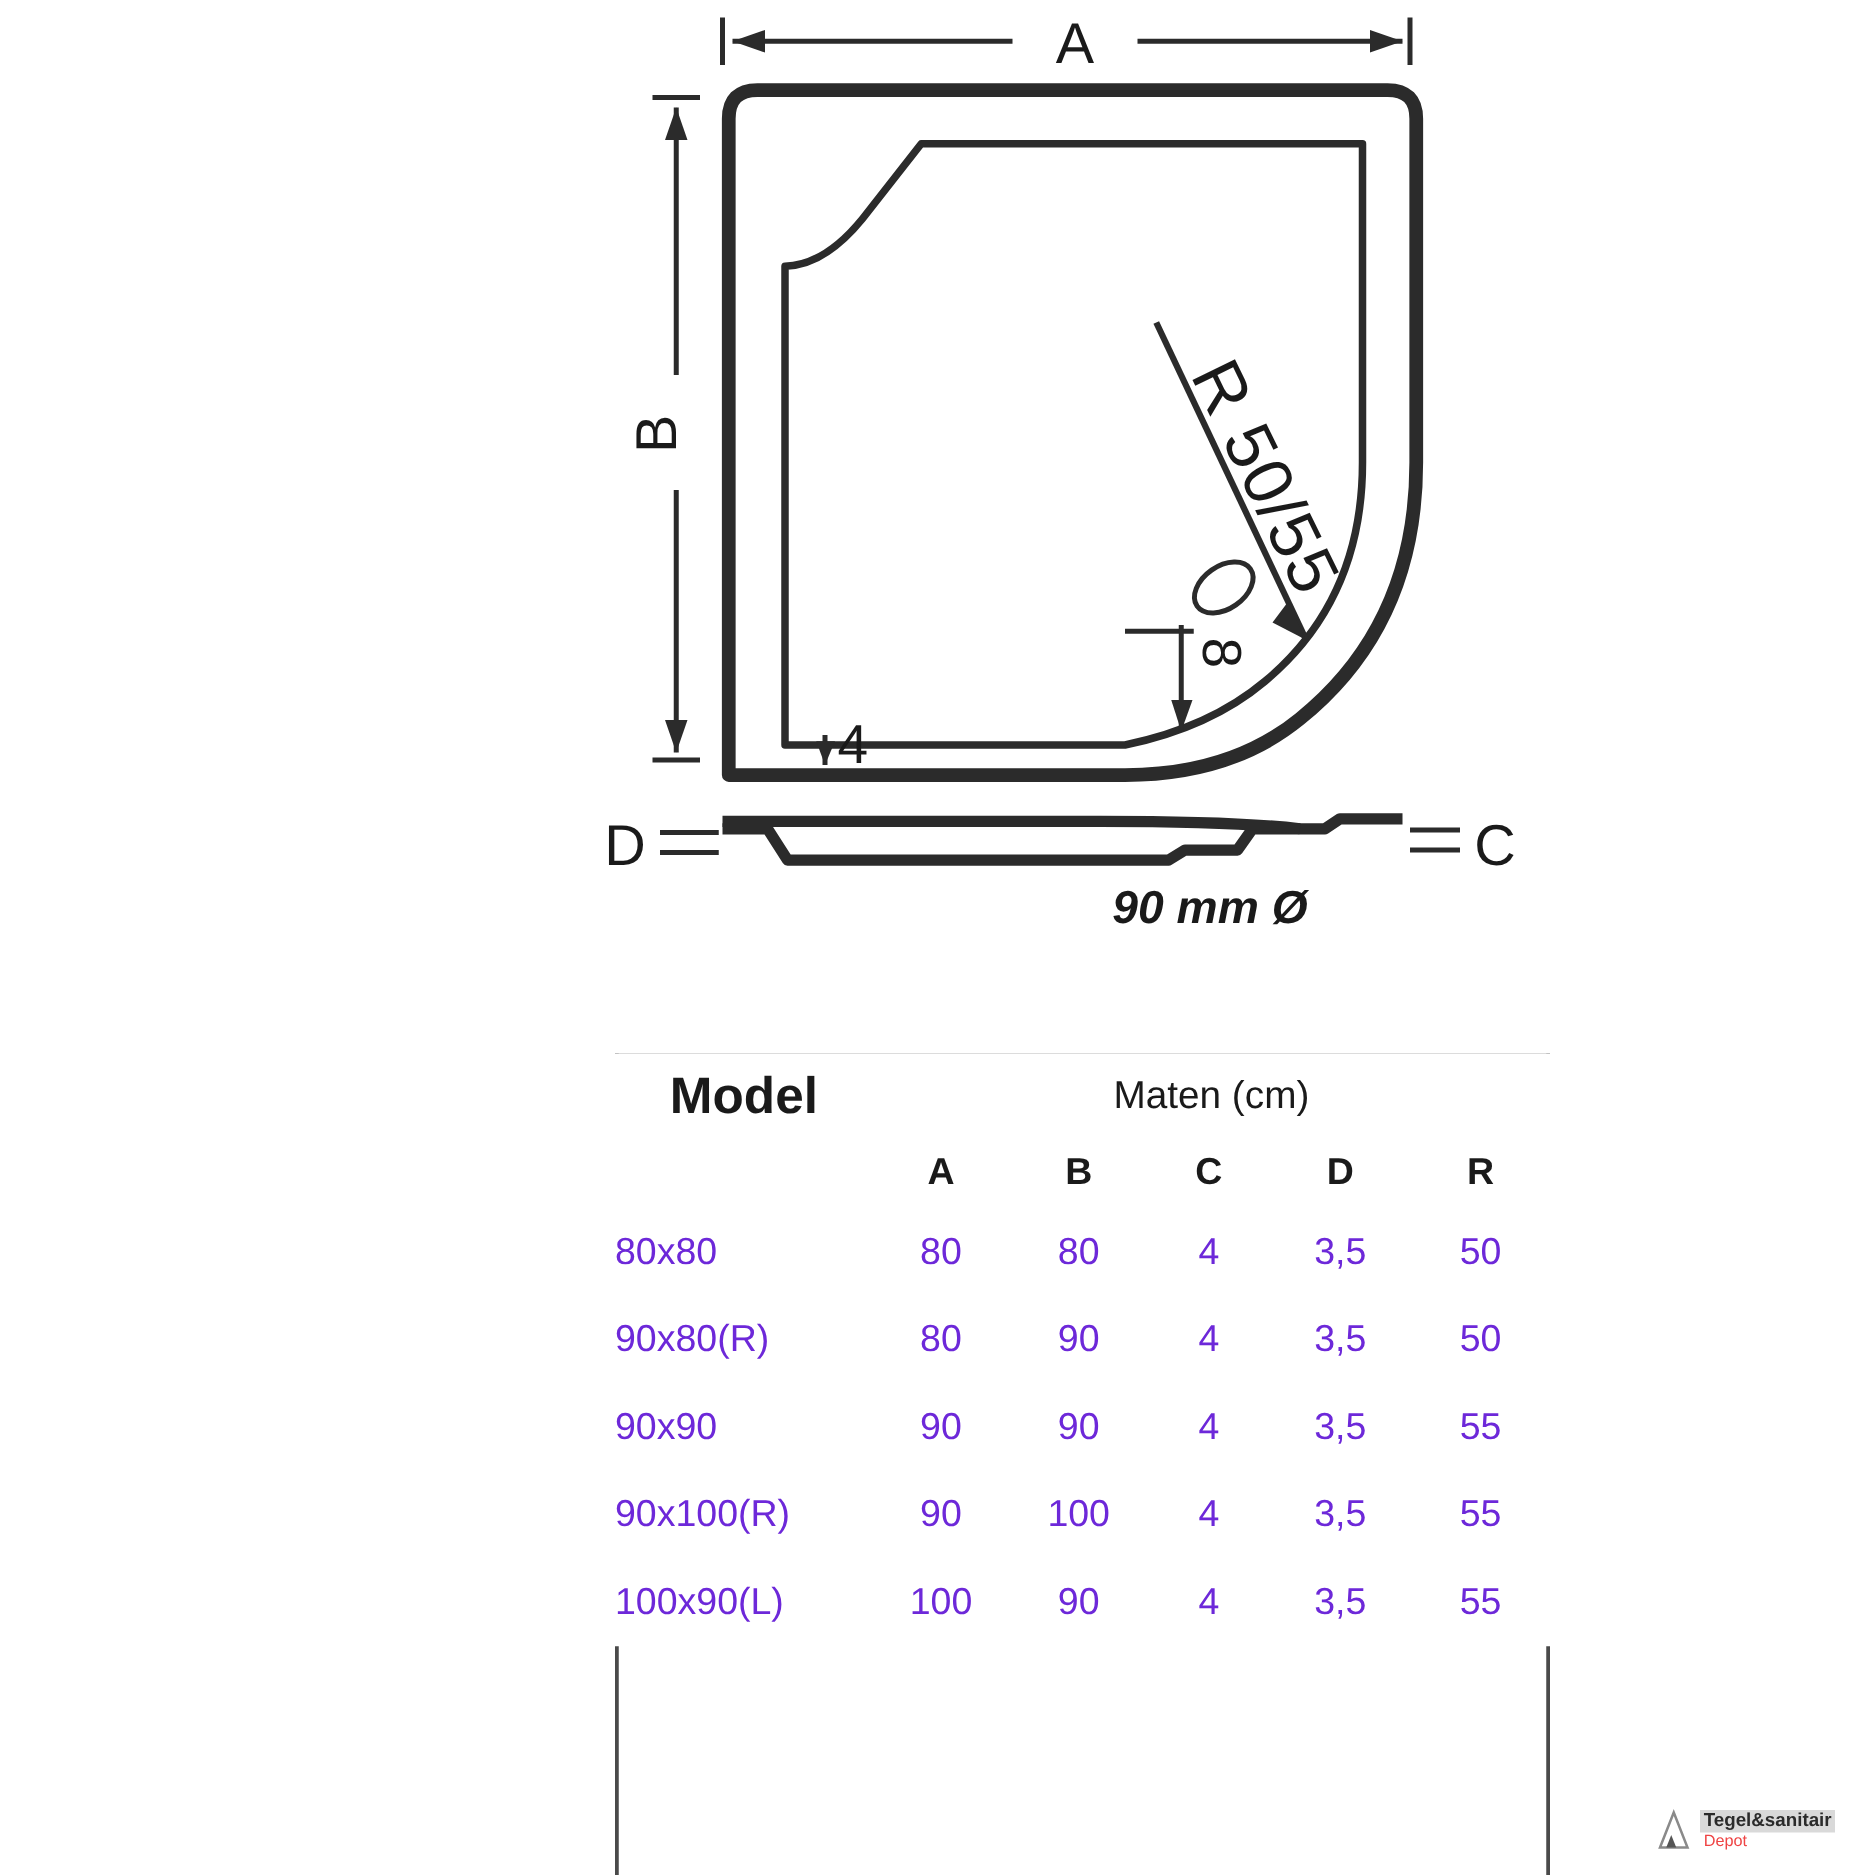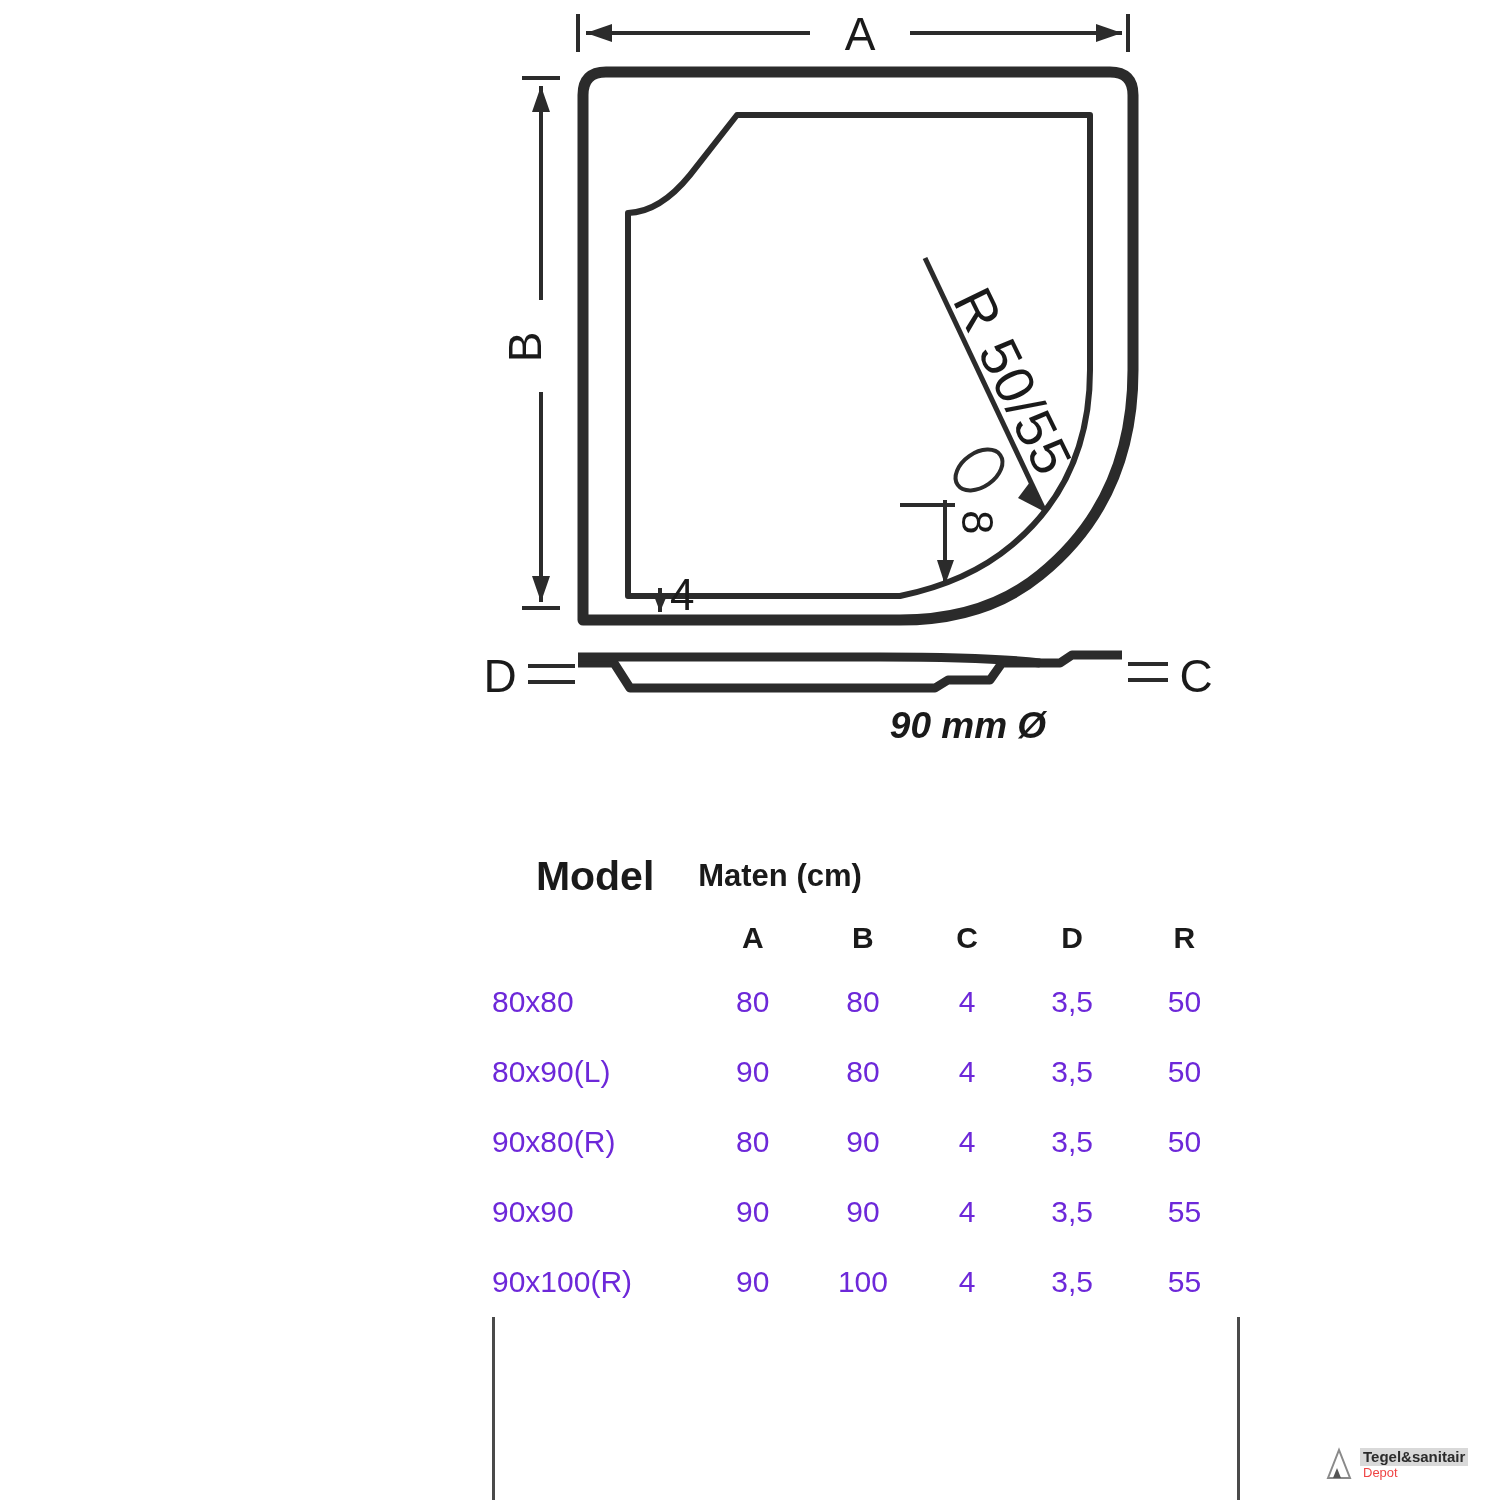--- a/index.html
+++ b/index.html
@@ -56,22 +56,23 @@
   .hdr-model {
     width: 204px;
     text-align: center;
     font-size: 41px;
     font-weight: bold;
     border-right: 3px solid #4a4a4a;
     border-bottom: 3px solid #4a4a4a;
     box-sizing: border-box;
   }
   .hdr-maten {
+    text-align: center;
     font-size: 31px;
-    font-weight: bold;
+    font-weight: normal;
     border-bottom: 3px solid #4a4a4a;
     box-sizing: border-box;
   }
   .sub-row td {
     height: 58px;
     text-align: center;
     font-size: 30px;
     font-weight: bold;
   }
   .sub-row td.model-col {
@@ -220,47 +221,47 @@
 
   <tr class="data-row">
     <td class="model-col">80x80</td>
     <td>80</td>
     <td>80</td>
     <td>4</td>
     <td>3,5</td>
     <td>50</td>
   </tr>
   <tr class="data-row">
-    <td class="model-col">80x90(L)</td>
-    <td>90</td>
-    <td>80</td>
-    <td>4</td>
-    <td>3,5</td>
-    <td>50</td>
-  </tr>
-  <tr class="data-row">
     <td class="model-col">90x80(R)</td>
     <td>80</td>
     <td>90</td>
     <td>4</td>
     <td>3,5</td>
     <td>50</td>
   </tr>
   <tr class="data-row">
     <td class="model-col">90x90</td>
     <td>90</td>
     <td>90</td>
     <td>4</td>
     <td>3,5</td>
     <td>55</td>
   </tr>
   <tr class="data-row">
     <td class="model-col">90x100(R)</td>
     <td>90</td>
     <td>100</td>
+    <td>4</td>
+    <td>3,5</td>
+    <td>55</td>
+  </tr>
+  <tr class="data-row">
+    <td class="model-col">100x90(L)</td>
+    <td>100</td>
+    <td>90</td>
     <td>4</td>
     <td>3,5</td>
     <td>55</td>
   </tr>
 </tbody>
   </table>
 
 <div id="logo">
   <div class="logo-mark">
     <svg viewBox="0 0 30 40" width="30" height="40">

